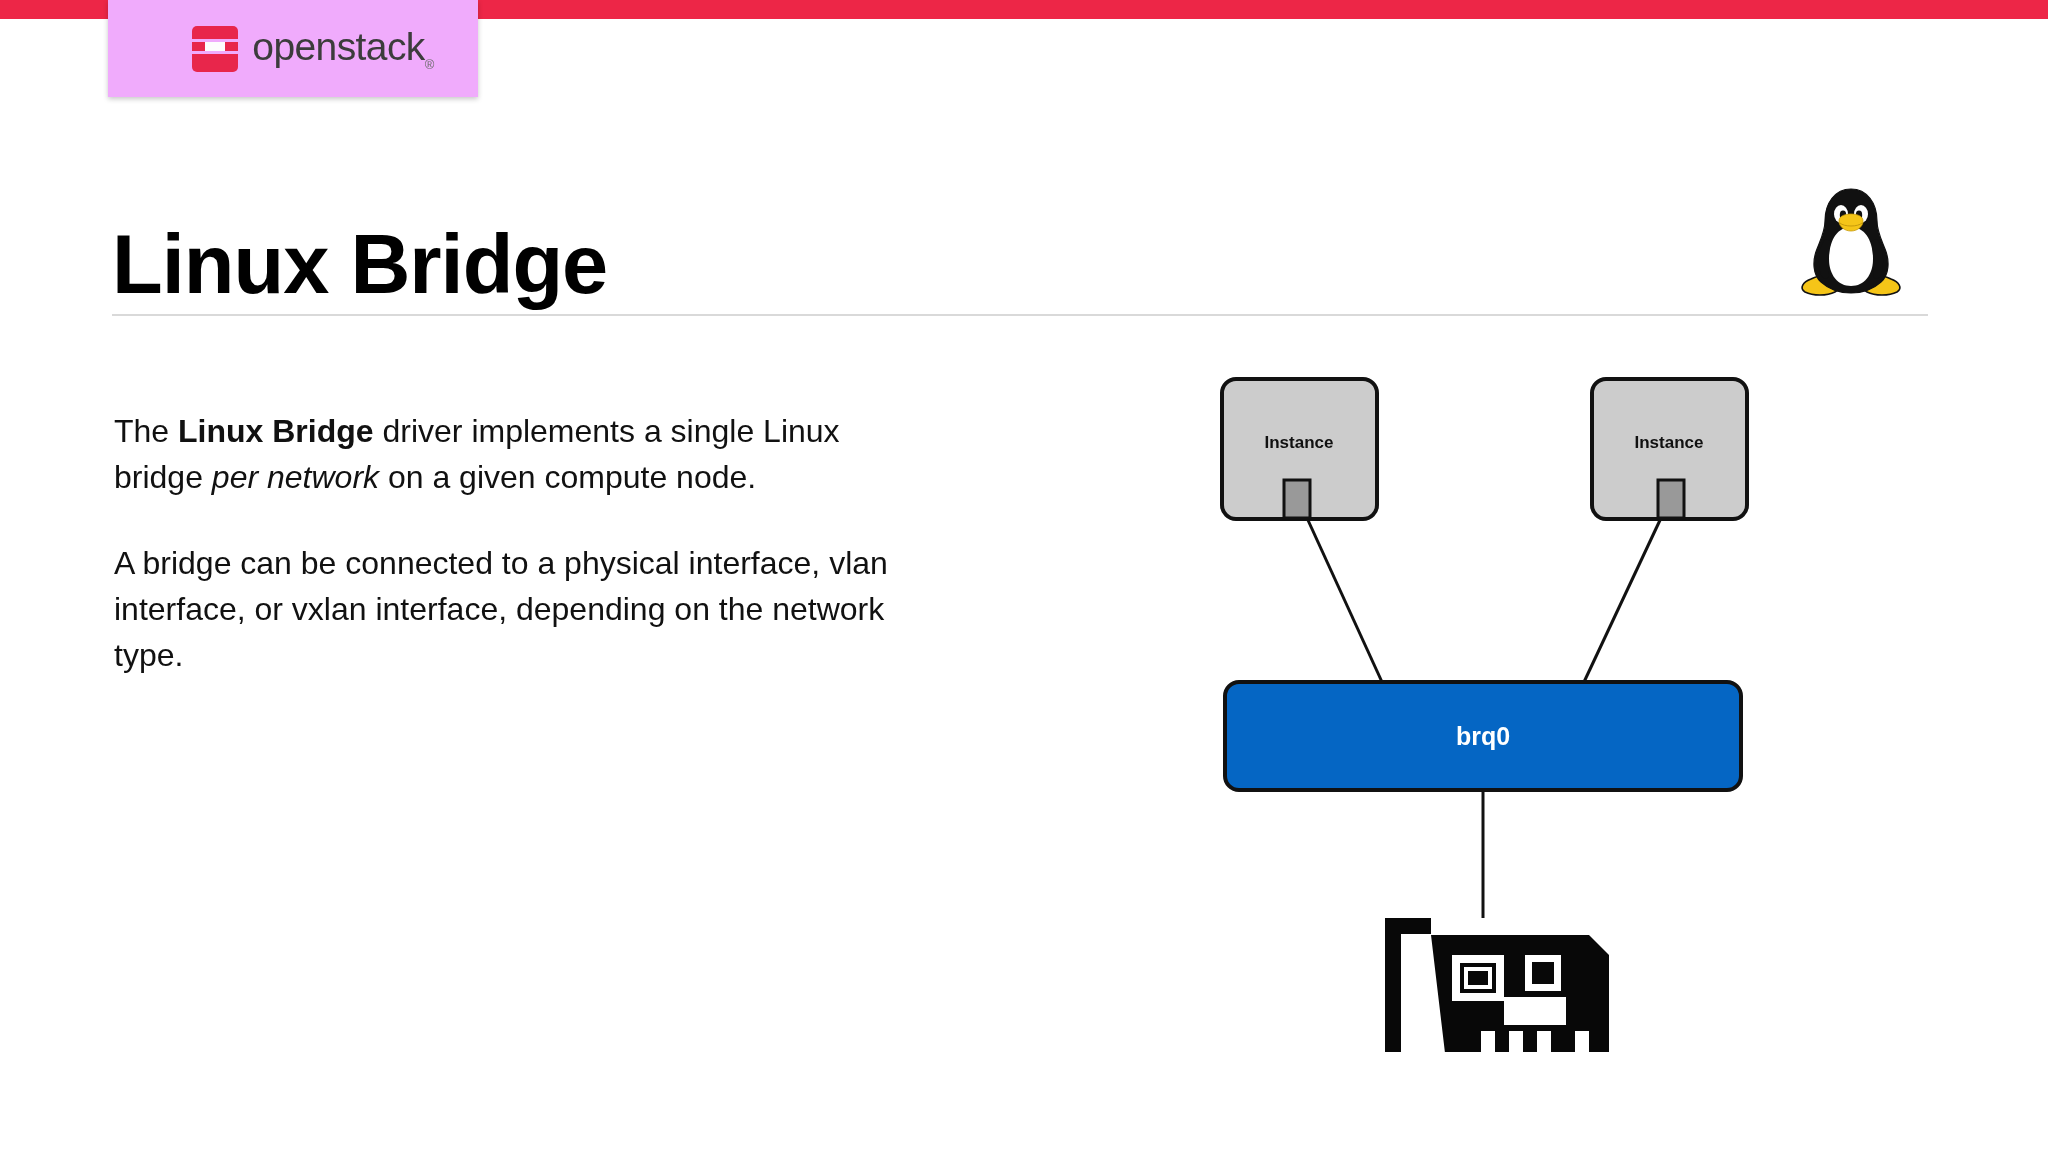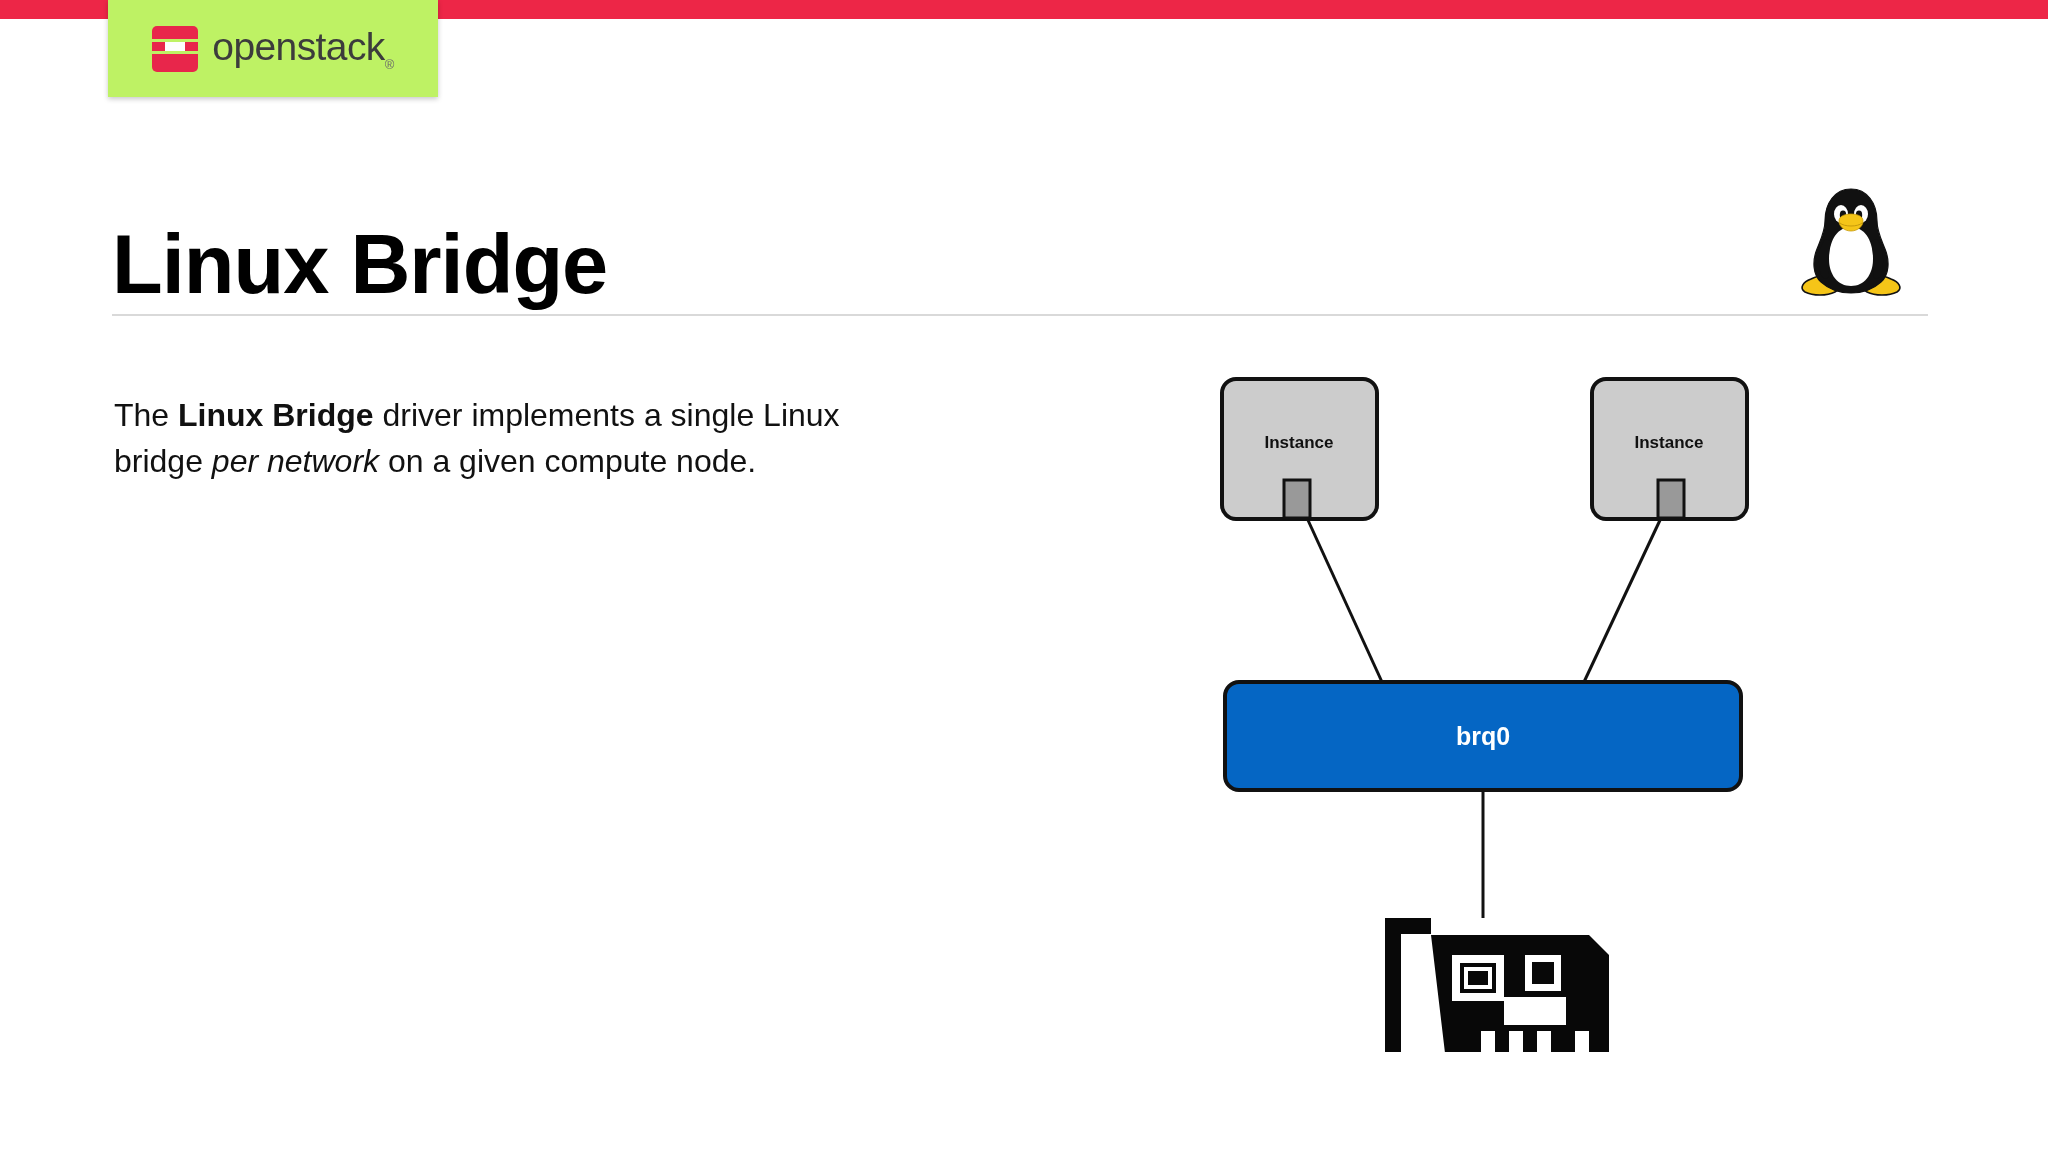--- a/index.html
+++ b/index.html
@@ -26,26 +26,27 @@
     background: #ED2647;
   }
 
   
   .logo-card {
     position: absolute;
     left: 108px;
     top: 0;
     width: 330px;
     height: 97px;
-    background: #bef264;
+    background: #f0abfc;
     box-shadow: 0 2px 5px rgba(0,0,0,0.22);
     display: flex;
     align-items: center;
     justify-content: center;
     gap: 14px;
+    padding-left: 40px;
   }
   .os-mark {
     width: 46px;
     height: 46px;
     position: relative;
   }
   .os-mark .bar {
     position: absolute;
     left: 0;
     width: 46px;
@@ -106,21 +107,21 @@
   
   .copy {
     position: absolute;
     left: 114px;
     top: 392px;
     width: 820px;
     font-size: 32px;
     line-height: 46px;
     color: #111111;
   }
-  .copy p { margin: 0 0 40px 0; }
+  .copy p { margin: 16px 0 40px 0; }
   .copy b { font-weight: bold; }
   .copy i { font-style: italic; }
 
   
   .diagram {
     position: absolute;
     left: 1180px;
     top: 352px;
     width: 600px;
     height: 700px;
@@ -181,20 +182,21 @@
 
     <path d="M34 56 C28 64 26 80 30 92 C33 98 38 97 38 91 C37 80 38 66 40 58 Z" fill="#111"></path>
     <path d="M86 56 C92 64 94 80 90 92 C87 98 82 97 82 91 C83 80 82 66 80 58 Z" fill="#111"></path>
   </svg>
 </div>
 
 <div class="divider"></div>
 
 <div class="copy">
   <p><span>The </span><b>Linux Bridge</b><span> driver implements a single Linux bridge </span><i>per network</i><span> on a given compute node.</span></p>
+  <p>A bridge can be connected to a physical interface, vlan interface, or vxlan interface, depending on the network type.</p>
 </div>
 
 <div class="diagram">
   <svg viewBox="0 0 600 700" width="600" height="700">
 
     <line x1="127" y1="166" x2="202" y2="330" stroke="#111111" stroke-width="3"></line>
 
     <line x1="481" y1="166" x2="404" y2="330" stroke="#111111" stroke-width="3"></line>
 
     <line x1="303" y1="438" x2="303" y2="566" stroke="#111111" stroke-width="3"></line>

